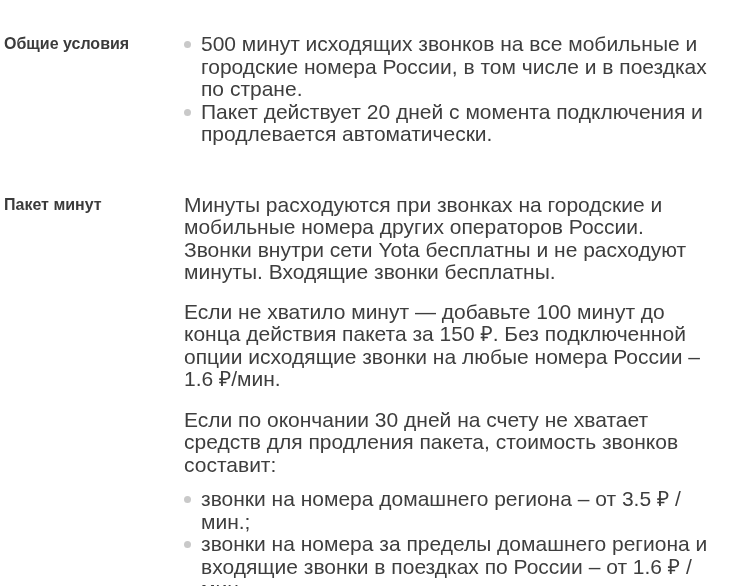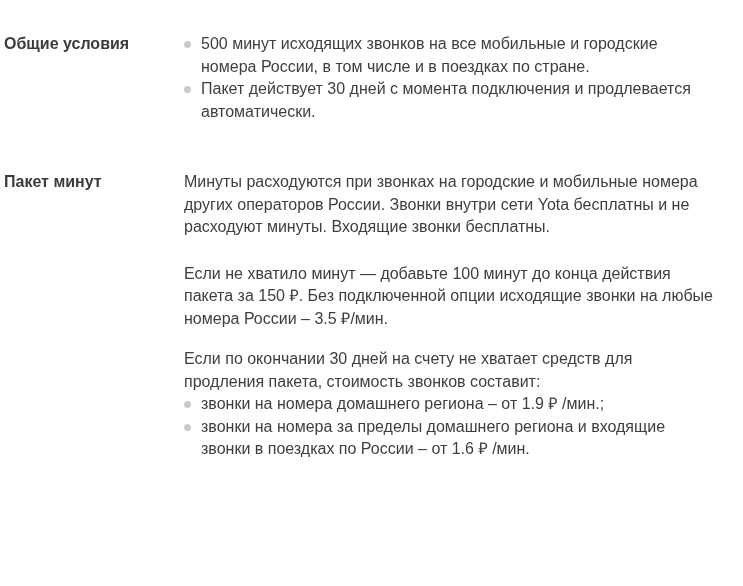--- a/index.html
+++ b/index.html
@@ -30,21 +30,21 @@
     flex: 0 0 180px;
     width: 180px;
     font-size: 16px;
     font-weight: bold;
     line-height: 22.5px;
     color: var(--heading-color, #3b3b3b);
   }
   .content {
     flex: 1 1 auto;
     max-width: 553px;
-    font-size: 16px;
+    font-size: 21px;
     line-height: 22.5px;
   }
   .dot-list {
     list-style: none;
     margin: 0;
     padding: 0;
   }
   .dot-list li {
     display: flex;
     align-items: flex-start;
@@ -57,64 +57,64 @@
     background: var(--bullet-color, #c9c9c9);
     margin: 8px 10px 0 0;
   }
   .txt {
     flex: 1 1 auto;
   }
   p {
     margin: 0;
   }
   .intro {
-    margin-bottom: 24px;
+    margin-bottom: 17px;
   }
   .subheading {
     color: var(--muted-color, #b3b3b3);
     margin-bottom: 20px;
   }
   .add-minutes {
     margin-bottom: 18px;
   }
   .renewal {
-    margin-bottom: 0;
+    margin-bottom: 12px;
   }
 </style>
 </head>
 <body style="background: rgb(255, 255, 255);">
 
 <div class="page">
 
   <section class="row">
     <div class="label">Общие условия</div>
     <div class="content">
       <ul class="dot-list">
         <li>
           <span class="dot"></span>
           <span class="txt">500 минут исходящих звонков на все мобильные и городские номера России, в том числе и в поездках по стране.</span>
         </li>
         <li>
           <span class="dot"></span>
-          <span class="txt">Пакет действует 30 дней с момента подключения и продлевается автоматически.</span>
+          <span class="txt">Пакет действует 20 дней с момента подключения и продлевается автоматически.</span>
         </li>
       </ul>
     </div>
   </section>
 
   <section class="row">
     <div class="label">Пакет минут</div>
     <div class="content">
       <p class="intro">Минуты расходуются при звонках на городские и мобильные номера других операторов России. Звонки внутри сети Yota бесплатны и не расходуют минуты. Входящие звонки бесплатны.</p>
-      <p class="add-minutes">Если не хватило минут — добавьте 100 минут до конца действия пакета за 150 ₽. Без подключенной опции исходящие звонки на любые номера России – 3.5 ₽/мин.</p>
+      <p class="add-minutes">Если не хватило минут — добавьте 100 минут до конца действия пакета за 150 ₽. Без подключенной опции исходящие звонки на любые номера России – 1.6 ₽/мин.</p>
       <p class="renewal">Если по окончании 30 дней на счету не хватает средств для продления пакета, стоимость звонков составит:</p>
       <ul class="dot-list">
         <li>
           <span class="dot"></span>
-          <span class="txt">звонки на номера домашнего региона – от 1.9 ₽ /мин.;</span>
+          <span class="txt">звонки на номера домашнего региона – от 3.5 ₽ /мин.;</span>
         </li>
         <li>
           <span class="dot"></span>
           <span class="txt">звонки на номера за пределы домашнего региона и входящие звонки в поездках по России – от 1.6 ₽ /мин.</span>
         </li>
       </ul>
     </div>
   </section>
 
 </div>

